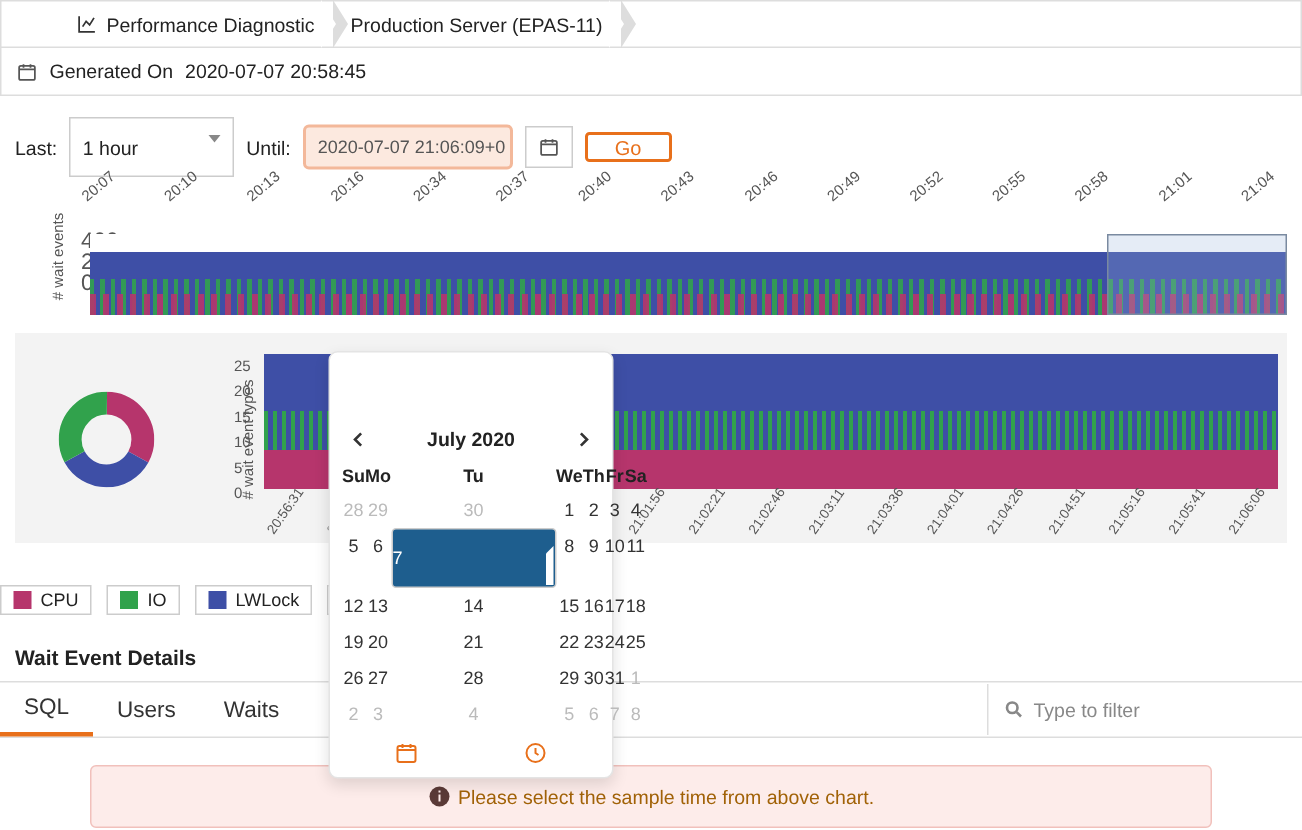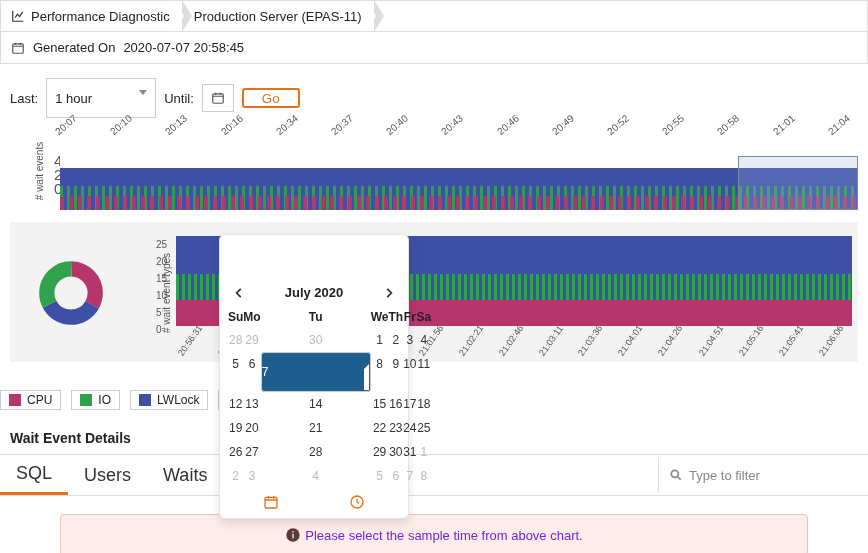--- a/index.html
+++ b/index.html
@@ -1,17 +1,17 @@
 <!DOCTYPE html>
 <html><head>
 <meta charset="utf-8">
 <style>
 * { box-sizing: border-box; margin: 0; padding: 0; }
 body { font-family: -apple-system, "Helvetica Neue", Arial, sans-serif; font-size: 13px; color: #222; background: #fff; width: 868px; }
-.breadcrumb { border: 1px solid #ddd; display: flex; align-items: center; height: 32px; }
+.breadcrumb { border: 1px solid #ddd; display: flex; align-items: center; height: 32px; padding-left: 40px; }
 .bc-item { display: flex; align-items: center; padding: 0 12px 0 10px; height: 100%; position: relative; }
 .bc-sep { width: 0; height: 0; border-top: 16px solid transparent; border-bottom: 16px solid transparent; border-left: 10px solid #ddd; margin-right: -9px; }
 .bc-sep2 { border-left-color: #fff; margin-left: -9px; margin-right: 0; }
 .bc-icon { margin-right: 6px; }
 .gen-row { border: 1px solid #ddd; border-top: none; height: 32px; display: flex; align-items: center; padding: 0 10px; gap: 8px; }
 .controls { display: flex; align-items: center; gap: 8px; margin: 14px 0 8px 10px; }
 .sel { border: 1px solid #ccc; height: 40px; padding: 0 26px 0 8px; background: #fff; position: relative; display: flex; align-items: center; min-width: 110px; }
 .sel::after { content: ""; position: absolute; right: 8px; top: 11px; border-left: 4px solid transparent; border-right: 4px solid transparent; border-top: 5px solid #888; }
 .date-input { border: 2px solid #f3b89a; border-radius: 4px; height: 30px; padding: 0 8px; background: #fce9df; width: 140px; display: flex; align-items: center; color: #555; font-size: 12px; overflow: hidden; white-space: nowrap; }
 .cal-btn { border: 1px solid #ccc; height: 28px; width: 32px; display: flex; align-items: center; justify-content: center; background: #fff; }
@@ -36,24 +36,24 @@
 .area2 { position: absolute; left: 50px; right: 6px; top: 8px; height: 90px; background: linear-gradient(#3e4fa6 0 100%); overflow: hidden; }
 .area2 .g { position: absolute; inset: 0; top: 38px; background: repeating-linear-gradient(90deg, #31a24c 0 3px, transparent 3px 6px); }
 .area2 .m { position: absolute; inset: 0; top: 64px; background: #b6356c; }
 .xticks2 { position: absolute; left: 50px; right: 6px; bottom: -4px; display: flex; justify-content: space-between; font-size: 9px; color: #555; }
 .xticks2 span { transform: rotate(-55deg); transform-origin: left top; white-space: nowrap; }
 .legend { display: flex; gap: 10px; justify-content: flex-start; margin: 28px 0 16px; }
 .leg { border: 1px solid #ccc; padding: 2px 8px; display: flex; align-items: center; gap: 6px; font-size: 12px; }
 .sw { width: 12px; height: 12px; display: inline-block; }
 .section-title { font-weight: 600; font-size: 14px; padding: 4px 10px; }
 .tabsrow { display: flex; align-items: center; border-top: 1px solid #ddd; border-bottom: 1px solid #ddd; margin: 4px 0 0; }
-.tab { padding: 8px 16px; font-size: 18px; color: #333; }
+.tab { padding: 8px 16px; font-size: 15px; color: #333; }
 .tab.active { border-bottom: 3px solid #e8701b; font-weight: 500; }
 .filter { margin-left: auto; display: flex; align-items: center; border-left: 1px solid #ddd; padding: 0 10px; height: 34px; color: #888; gap: 6px; width: 210px; }
-.alert { margin: 18px 60px; border: 1px solid #f1c0bb; background: #fdecea; color: #6d28d9; border-radius: 4px; padding: 12px; text-align: center; display: flex; align-items: center; justify-content: center; gap: 4px; }
+.alert { margin: 18px 60px; border: 1px solid #f1c0bb; background: #fdecea; color: #a16207; border-radius: 4px; padding: 12px; text-align: center; display: flex; align-items: center; justify-content: center; gap: 4px; }
 .calendar { position: absolute; left: 219px; top: 108px; width: 190px; background: #fff; border: 1px solid #e4e4e4; box-shadow: 0 4px 10px rgba(0,0,0,.12); border-radius: 6px; padding: 10px 8px 8px; z-index: 10; }
 .cal-head { display: flex; align-items: center; justify-content: space-between; padding: 0 4px 6px; font-weight: 600; margin-top: 40px; }
 .cal-grid { display: grid; grid-template-columns: repeat(7, 1fr); text-align: center; font-size: 12px; }
 .cal-grid .dh { font-weight: 600; padding: 4px 0; }
 .cal-grid .d { padding: 5px 0; color: #333; }
 .cal-grid .d.muted { color: #bbb; }
 .cal-grid .d.sel { background: #1e5e8e; color: #fff; border-radius: 3px; position: relative; }
 .cal-grid .d.sel::after { content: ""; position: absolute; right: 1px; bottom: 1px; border-right: 5px solid #fff; border-top: 5px solid transparent; }
 .cal-foot { display: flex; justify-content: space-around; padding-top: 6px; color: #e8701b; }
 svg { display: block; }
@@ -90,20 +90,23 @@
   <span>Generated On</span>
   <span>2020-07-07 20:58:45</span>
 </div>
 
 <div class="controls">
   <span>Last:</span>
   <div class="sel">
     <span>1 hour</span>
   </div>
   <span>Until:</span>
+  <div class="date-input">
+    <span>2020-07-07 21:06:09+0</span>
+  </div>
   <div class="cal-btn">
     <span>
       <svg width="14" height="14" viewBox="0 0 24 24" fill="none" stroke="#555" stroke-width="2">
           <rect x="3" y="5" width="18" height="16" rx="2"></rect>
           <path d="M3 9h18M8 3v4M16 3v4"></path>
         </svg>
     </span>
   </div>
   <button class="go-btn">Go</button>
 </div>

